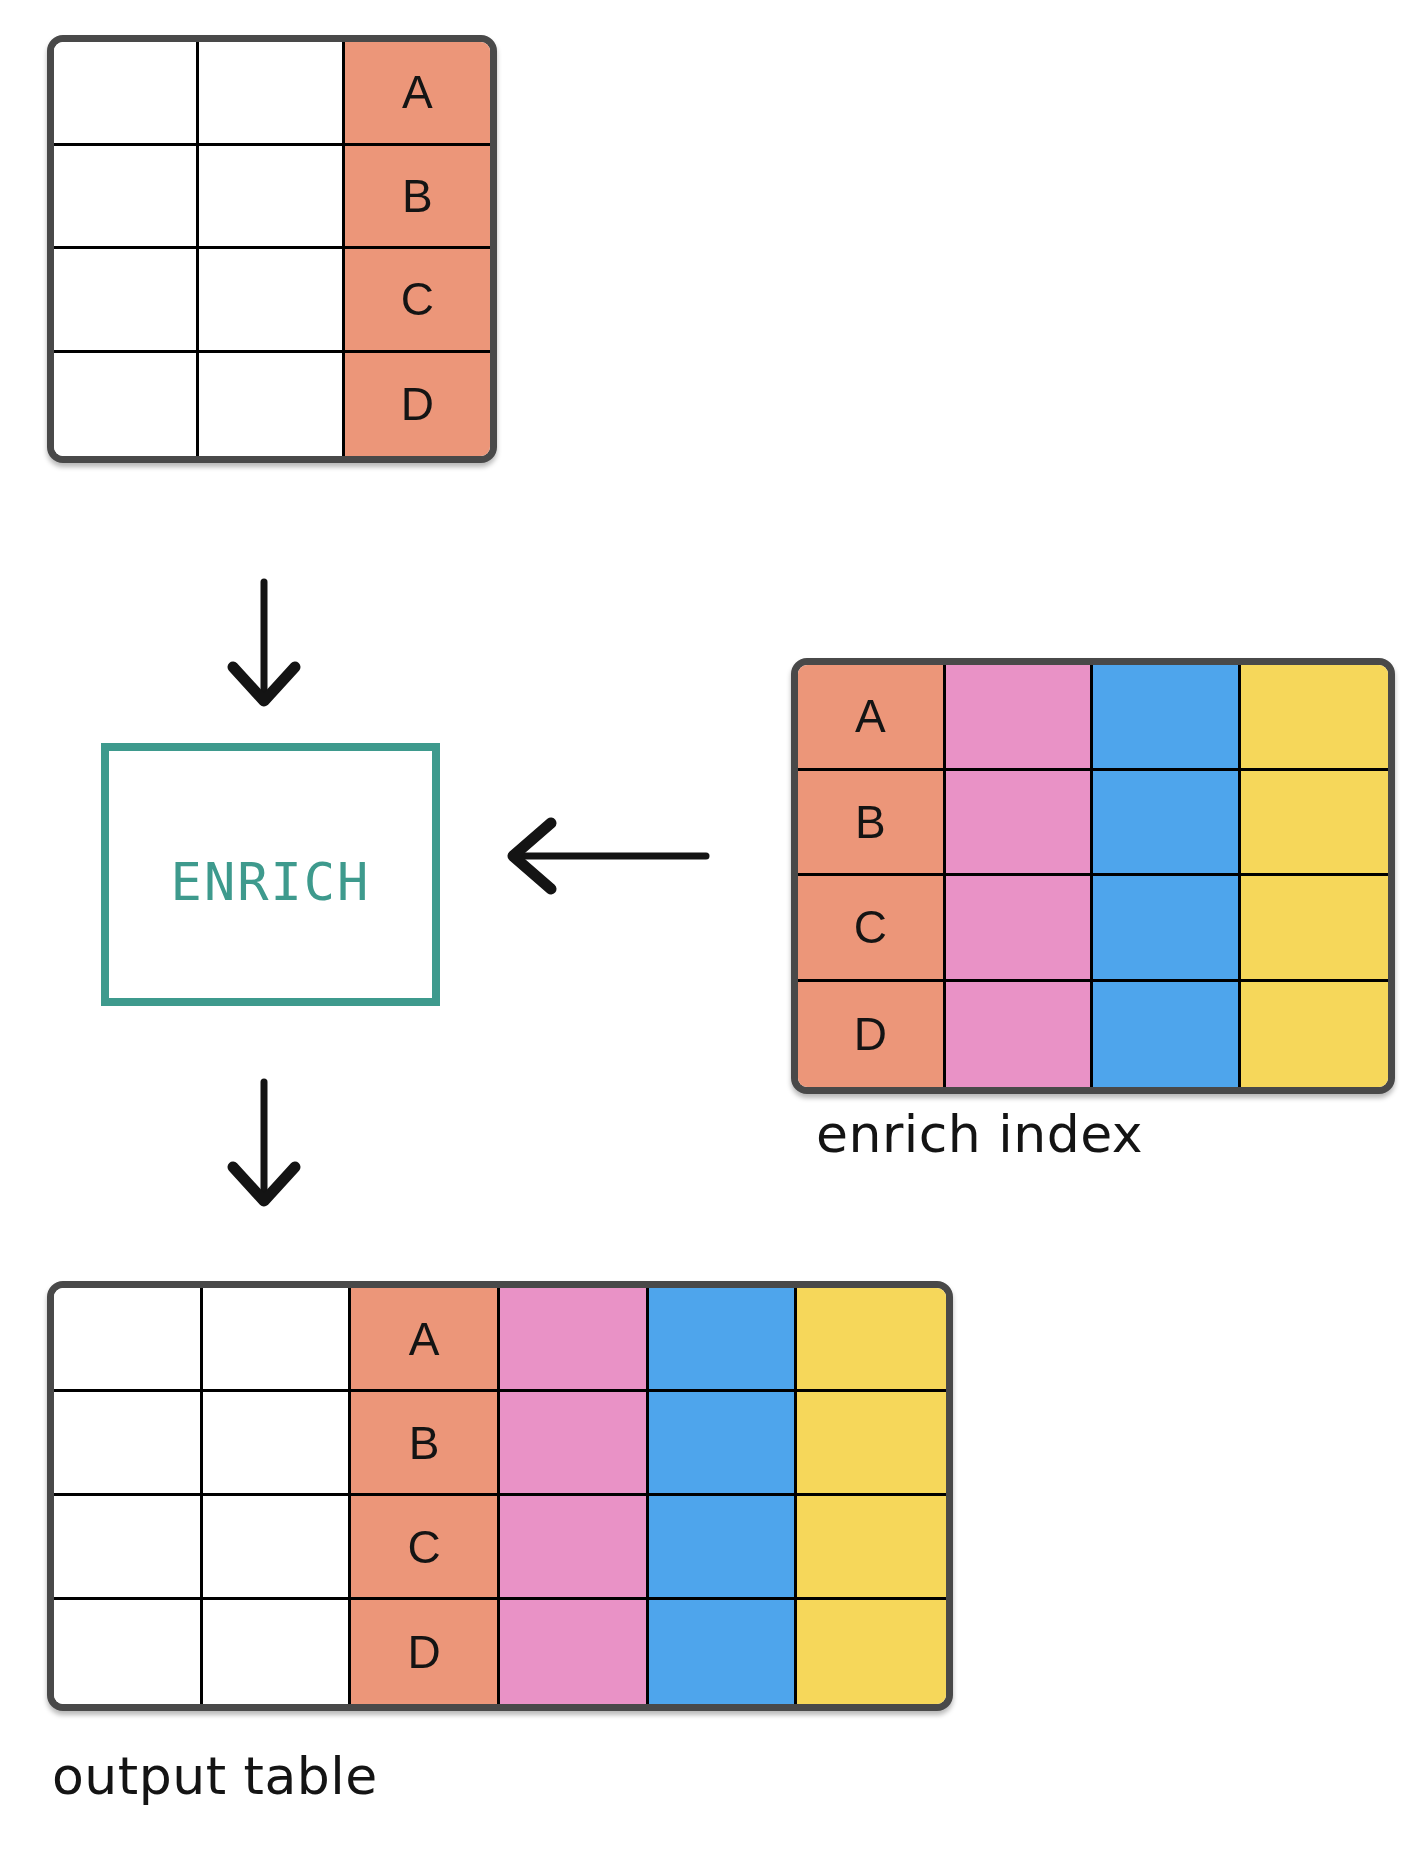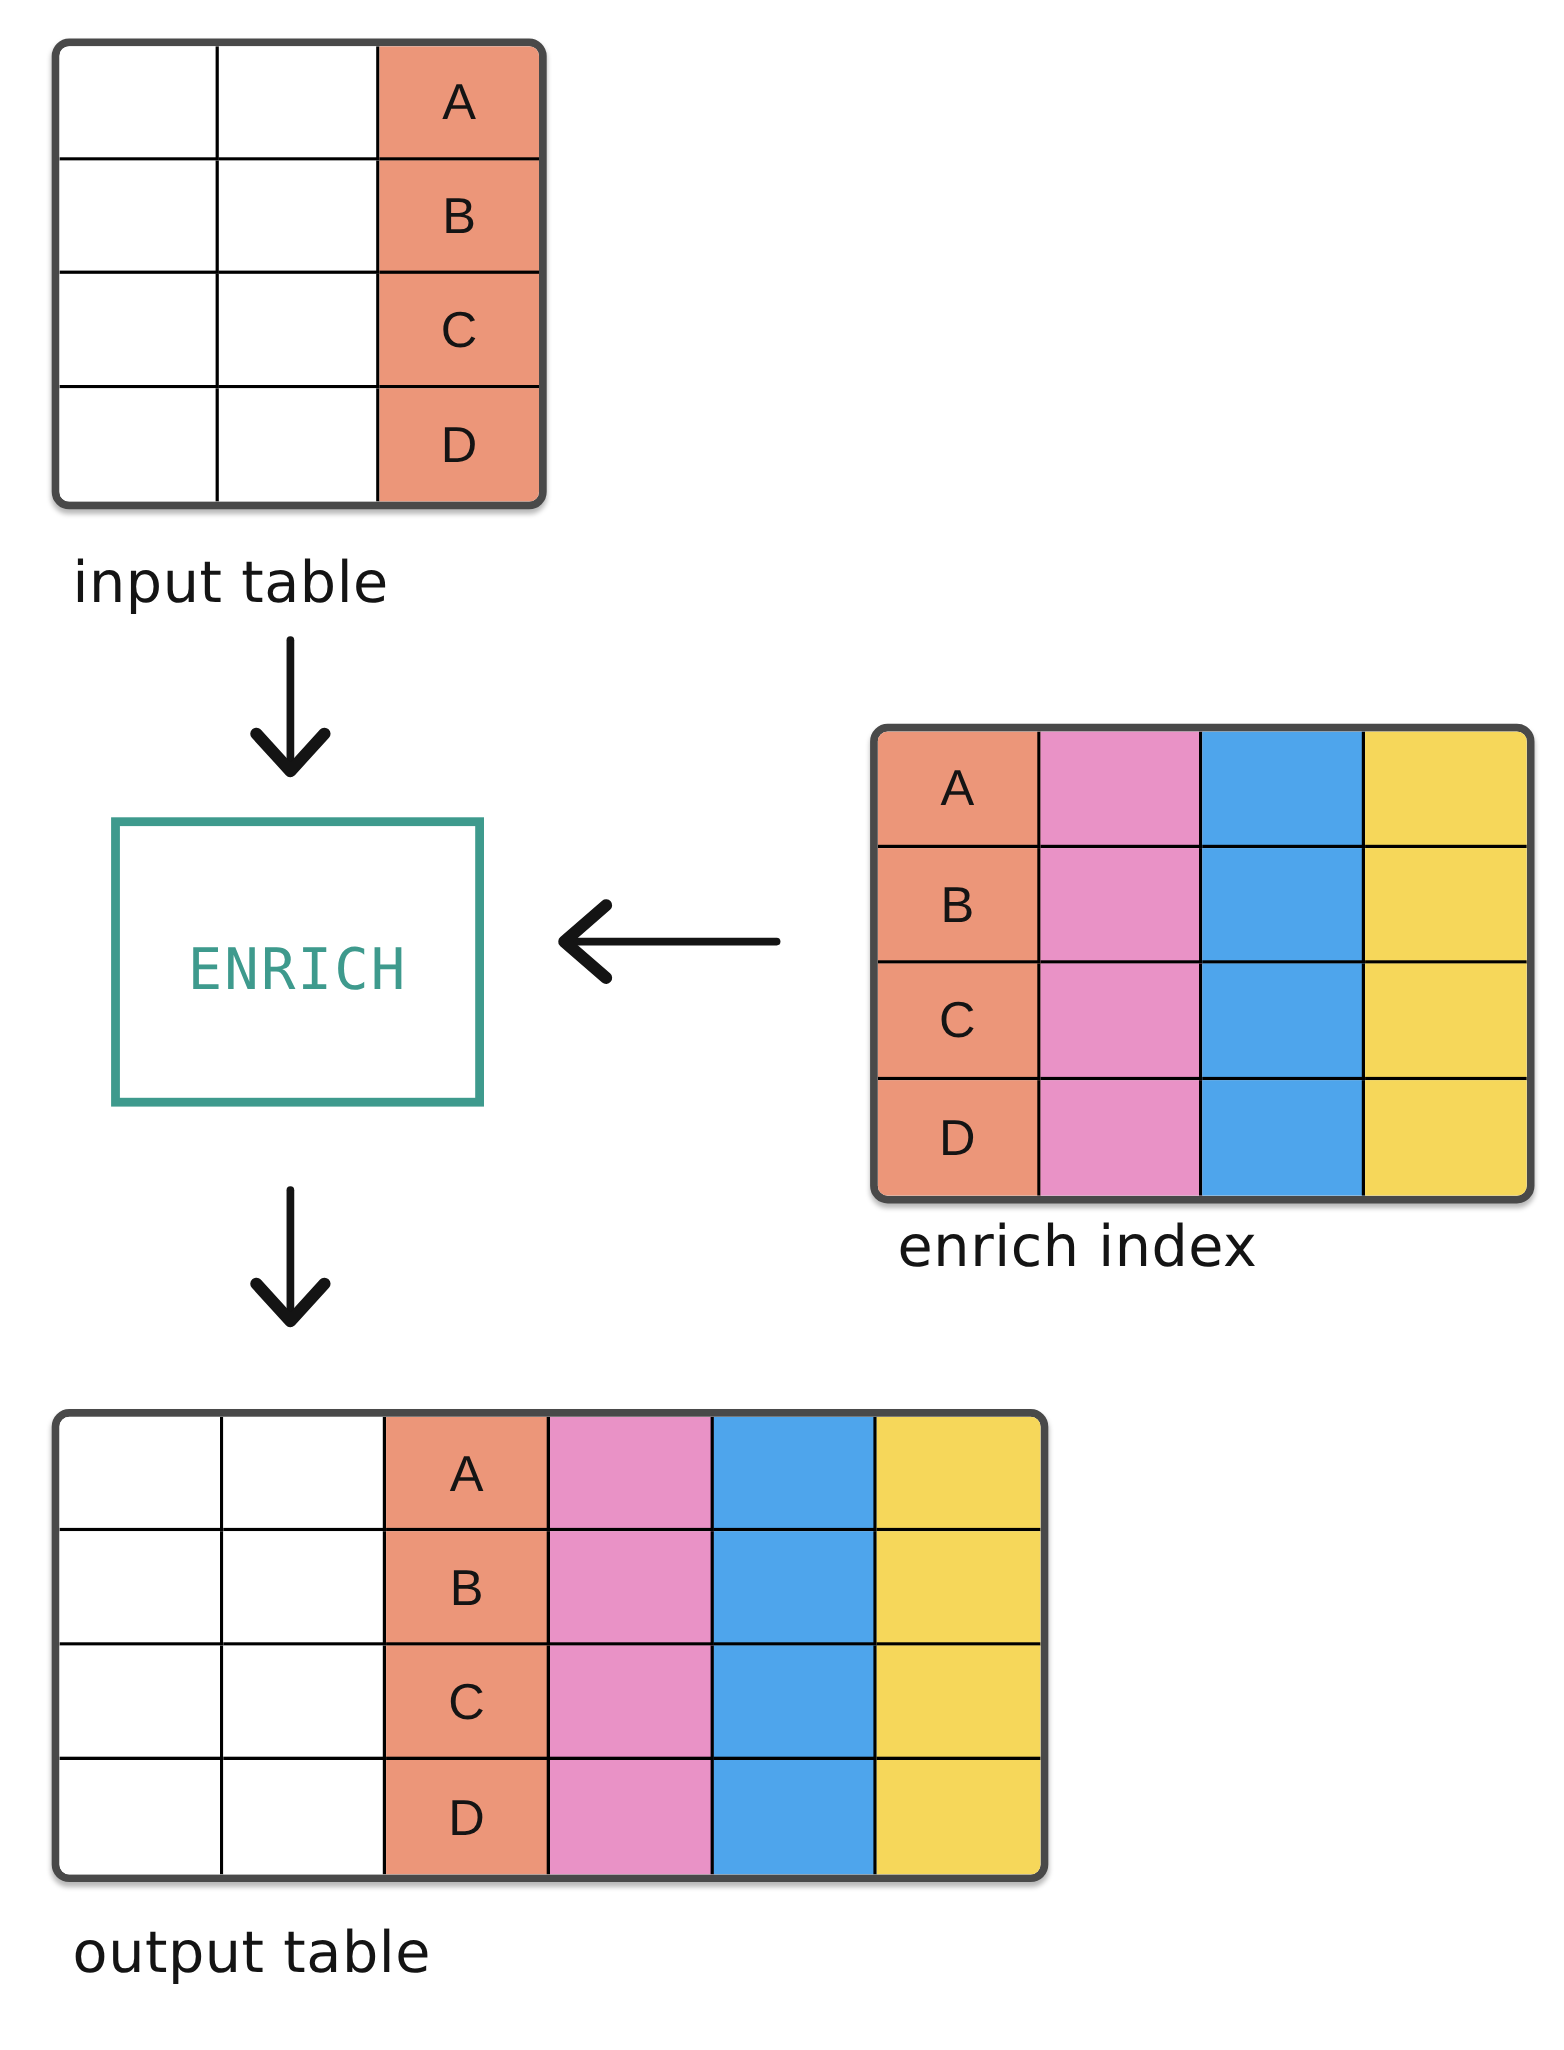--- a/index.html
+++ b/index.html
@@ -28,21 +28,21 @@
   #input-table {left:47px;  top:35px;   width:450px; height:428px;}
   #enrich-table{left:791px; top:658px;  width:604px; height:436px;}
   #output-table{left:47px;  top:1281px; width:906px; height:430px;}
   
   .tbl-label{
     position:absolute; font-size:52px; line-height:56px; color:var(--ink);
     letter-spacing:0.5px; white-space:nowrap;
   }
   #label-input {left:66px;  top:502px;}
   #label-enrich{left:816px; top:1106px;}
-  #label-output{left:66px;  top:1748px;}
+  #label-output{left:52px;  top:1748px;}
   
   #enrich-box{
     position:absolute; left:101px; top:743px; width:339px; height:263px;
     box-sizing:border-box; border:8px solid var(--teal); background:#ffffff;
     display:flex; flex-direction:column; align-items:center; justify-content:center;
     padding-top:14px; gap:12px;
   }
   #enrich-box .line1{
     font-family:"DejaVu Sans Mono","Liberation Mono",monospace;
     font-size:52px; line-height:56px; color:var(--teal); letter-spacing:2px;
@@ -68,21 +68,20 @@
       <div class="cell br bb" style="background: rgb(255, 255, 255);"></div>
       <div class="cell br bb" style="background: rgb(255, 255, 255);"></div>
       <div class="cell bb" style="background: rgb(236, 150, 121);">B</div>
       <div class="cell br bb" style="background: rgb(255, 255, 255);"></div>
       <div class="cell br bb" style="background: rgb(255, 255, 255);"></div>
       <div class="cell bb" style="background: rgb(236, 150, 121);">C</div>
       <div class="cell br" style="background: rgb(255, 255, 255);"></div>
       <div class="cell br" style="background: rgb(255, 255, 255);"></div>
       <div class="cell" style="background: rgb(236, 150, 121);">D</div>
     </div>
-  <div id="label-input" class="tbl-label">input table</div>
 
   <div id="enrich-table" class="dtable" style="grid-template-columns: repeat(4, 1fr); grid-template-rows: repeat(4, 1fr);">
       <div class="cell br bb" style="background: rgb(236, 150, 121);">A</div>
       <div class="cell br bb" style="background: rgb(233, 146, 198);"></div>
       <div class="cell br bb" style="background: rgb(78, 165, 236);"></div>
       <div class="cell bb" style="background: rgb(246, 215, 90);"></div>
       <div class="cell br bb" style="background: rgb(236, 150, 121);">B</div>
       <div class="cell br bb" style="background: rgb(233, 146, 198);"></div>
       <div class="cell br bb" style="background: rgb(78, 165, 236);"></div>
       <div class="cell bb" style="background: rgb(246, 215, 90);"></div>

